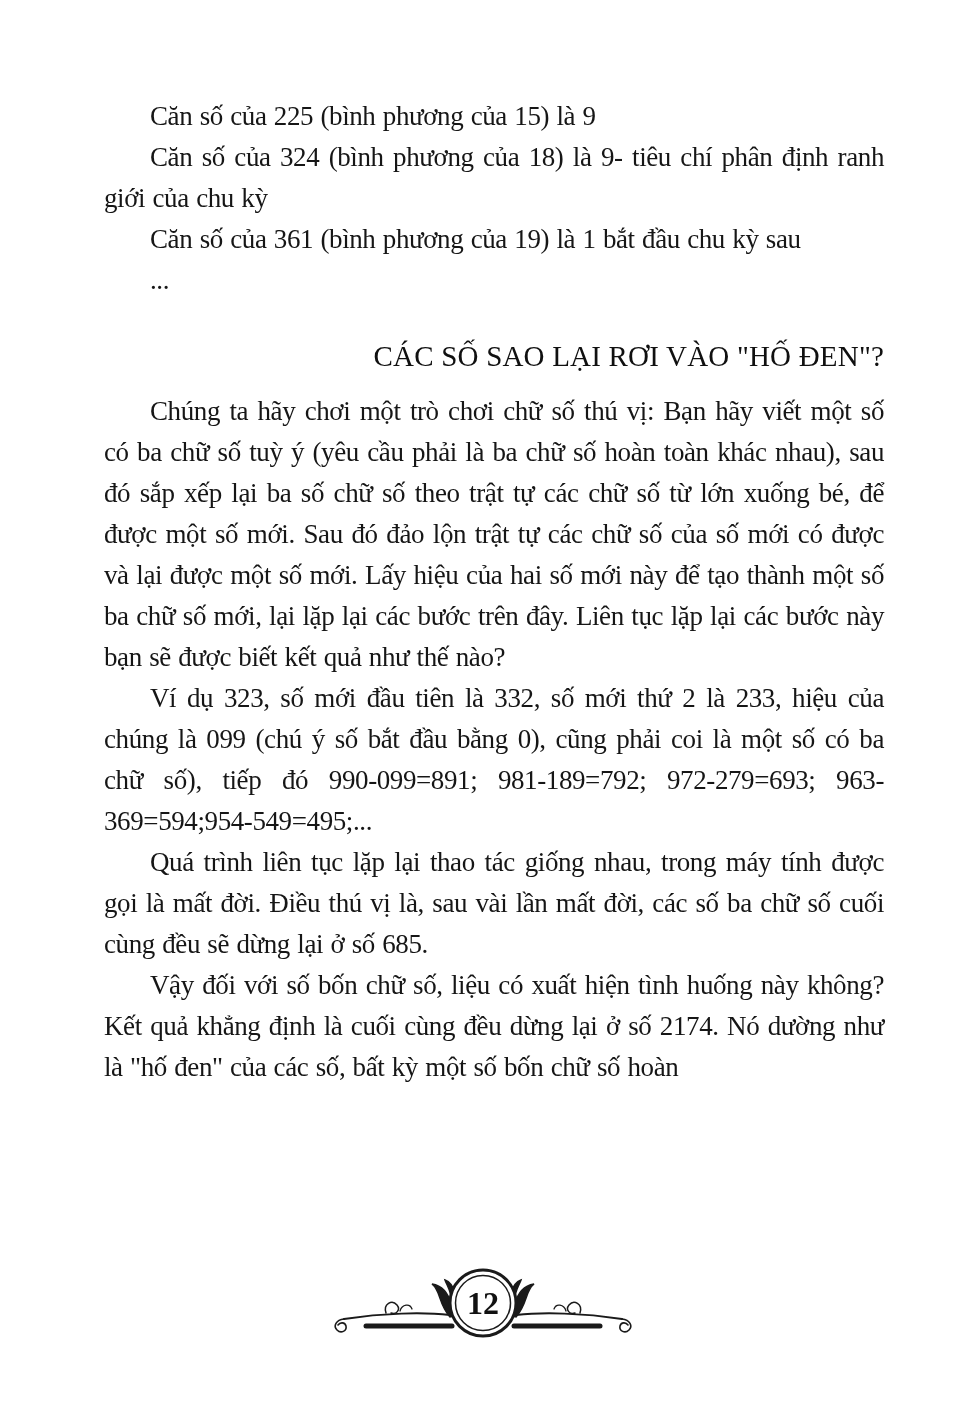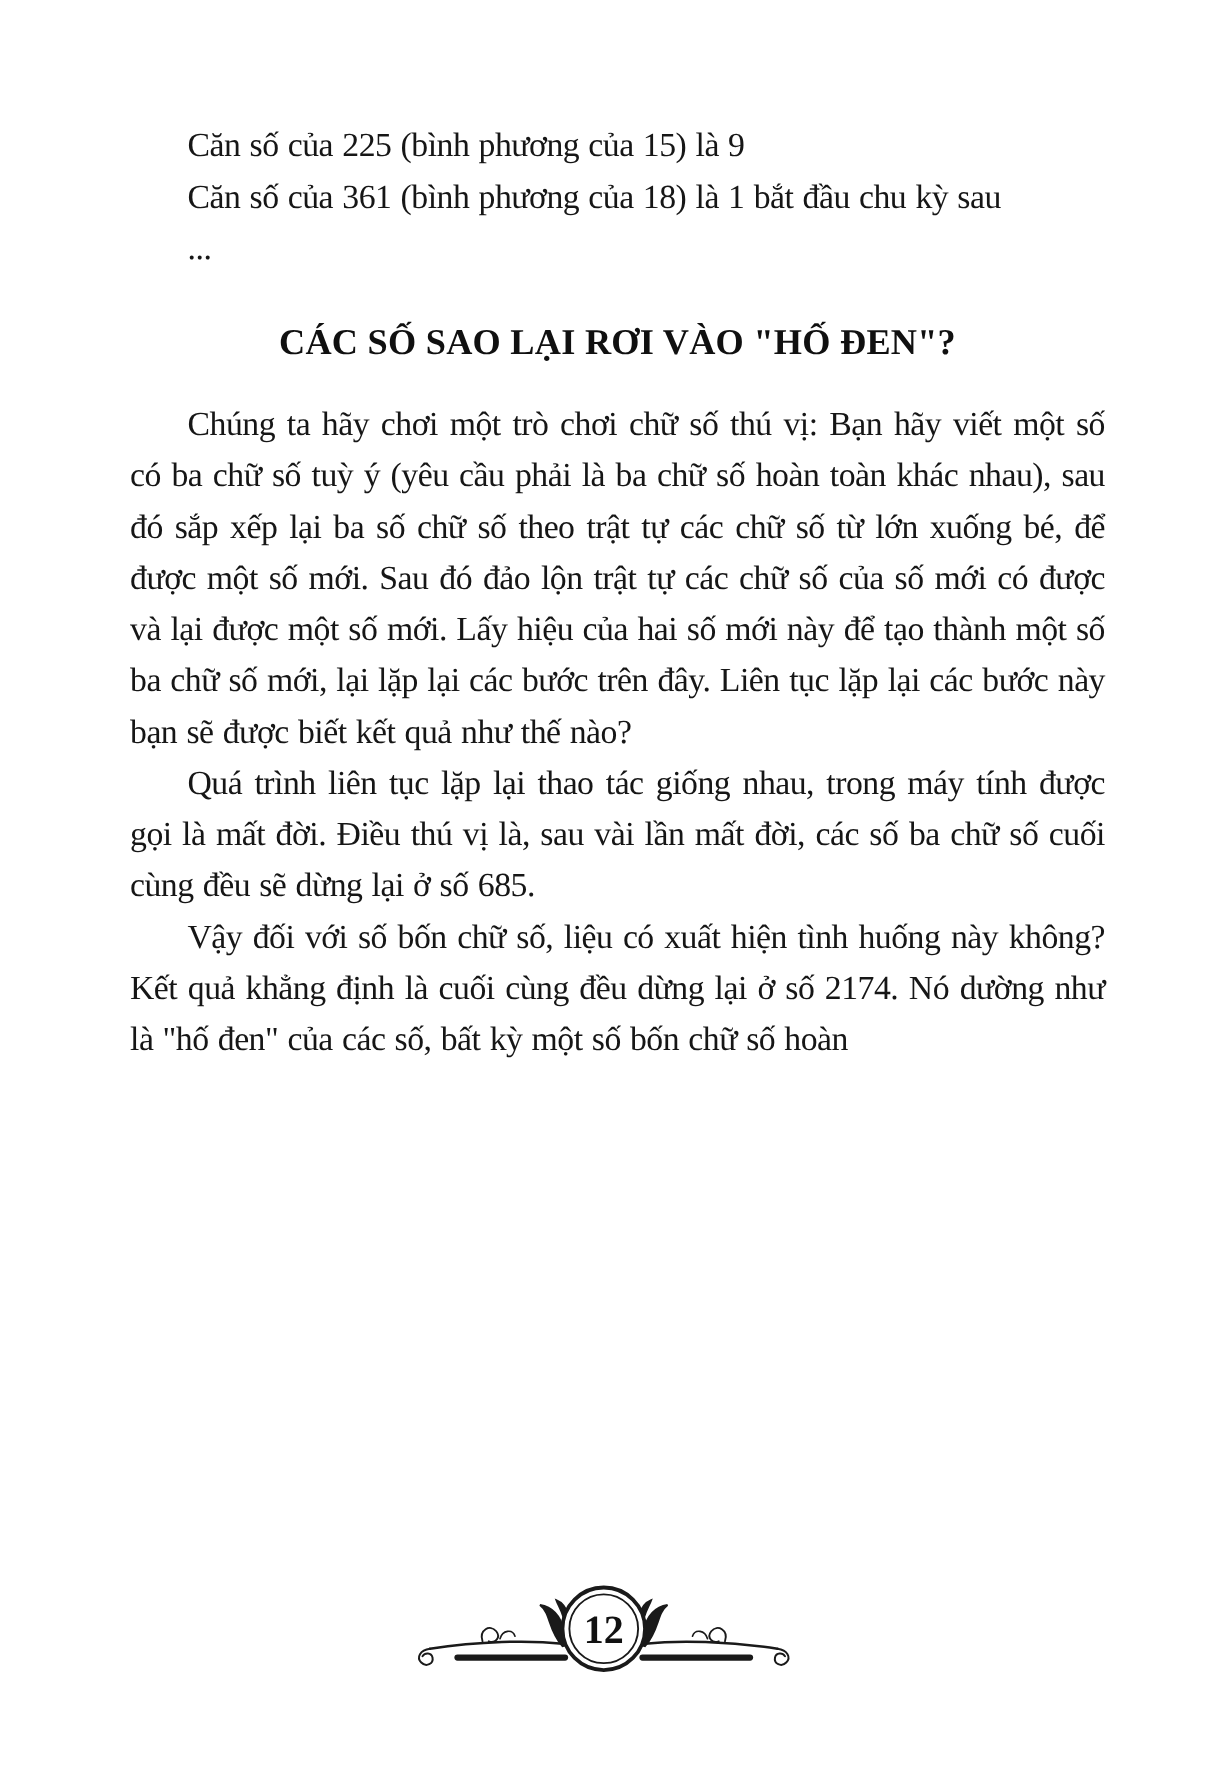--- a/index.html
+++ b/index.html
@@ -24,24 +24,24 @@
     font-size: 27px;
     line-height: 41px;
     text-align: justify;
     text-indent: 46px;
     letter-spacing: -0.4px;
     word-spacing: 1px;
   }
   .section-heading {
     font-size: 29px;
     line-height: 38px;
-    font-weight: bold;
-    text-align: center;
+    font-weight: normal;
+    text-align: right;
     letter-spacing: 0.2px;
-    margin: 36px 0 26px 0;
+    margin: 36px 0 16px 0;
     color: #101010;
   }
   .page-footer {
     position: absolute;
     left: 0; right: 0;
     top: 1253px;
     display: flex;
     justify-content: center;
   }
   .ornament { display: block; }
@@ -52,33 +52,35 @@
 <div class="book-page">
 
   <div class="text-block">
 
     <div>
 
         <p class="para">Căn số của 225 (bình phương của 15) là 9</p>
 
 
 
+        <p class="para">Căn số của 324 (bình phương của 18) là 9- tiêu chí phân định ranh giới của chu kỳ</p>
 
-        <p class="para">Căn số của 361 (bình phương của 18) là 1 bắt đầu chu kỳ sau</p>
+        <p class="para">Căn số của 361 (bình phương của 19) là 1 bắt đầu chu kỳ sau</p>
 
         <p class="para">...</p>
 
       </div>
 
     <h1 class="section-heading">CÁC SỐ SAO LẠI RƠI VÀO "HỐ ĐEN"?</h1>
 
     <div>
 
         <p class="para">Chúng ta hãy chơi một trò chơi chữ số thú vị: Bạn hãy viết một số có ba chữ số tuỳ ý (yêu cầu phải là ba chữ số hoàn toàn khác nhau), sau đó sắp xếp lại ba số chữ số theo trật tự các chữ số từ lớn xuống bé, để được một số mới. Sau đó đảo lộn trật tự các chữ số của số mới có được và lại được một số mới. Lấy hiệu của hai số mới này để tạo thành một số ba chữ số mới, lại lặp lại các bước trên đây. Liên tục lặp lại các bước này bạn sẽ được biết kết quả như thế nào?</p>
 
+        <p class="para">Ví dụ 323, số mới đầu tiên là 332, số mới thứ 2 là 233, hiệu của chúng là 099 (chú ý số bắt đầu bằng 0), cũng phải coi là một số có ba chữ số), tiếp đó 990-099=891; 981-189=792; 972-279=693; 963-369=594;954-549=495;...</p>
 
         <p class="para">Quá trình liên tục lặp lại thao tác giống nhau, trong máy tính được gọi là mất đời. Điều thú vị là, sau vài lần mất đời, các số ba chữ số cuối cùng đều sẽ dừng lại ở số 685.</p>
 
         <p class="para">Vậy đối với số bốn chữ số, liệu có xuất hiện tình huống này không? Kết quả khẳng định là cuối cùng đều dừng lại ở số 2174. Nó dường như là "hố đen" của các số, bất kỳ một số bốn chữ số hoàn</p>
       </div>
 
   </div>
 
   <div class="page-footer">
     <svg class="ornament" width="310" height="112" viewBox="0 0 310 112" xmlns="http://www.w3.org/2000/svg">

